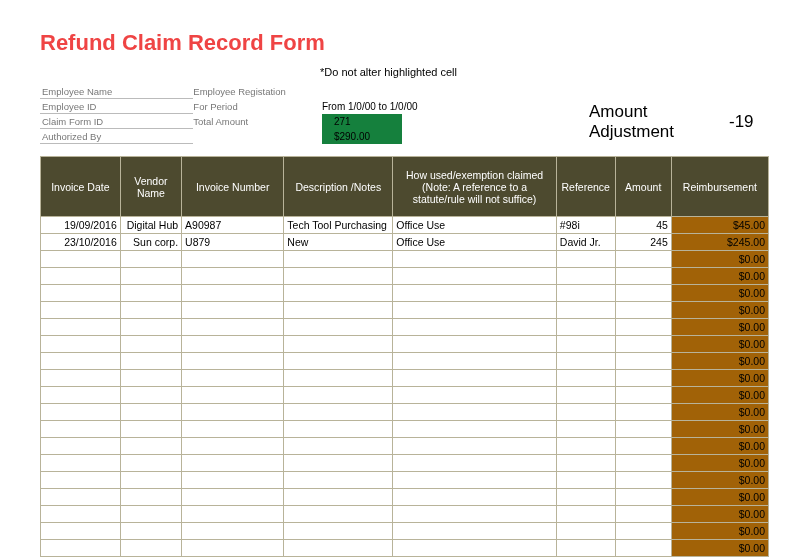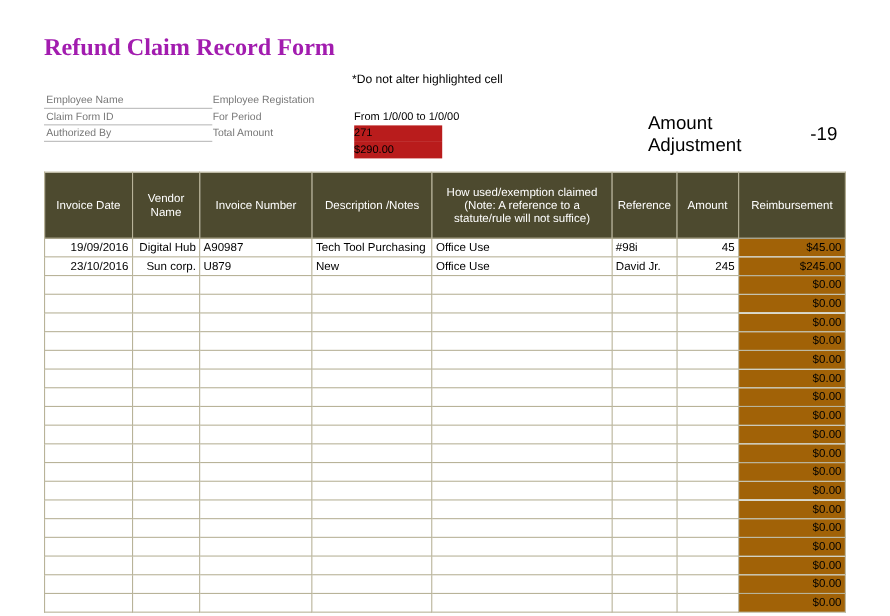--- a/index.html
+++ b/index.html
@@ -5,24 +5,24 @@
   * { box-sizing: border-box; margin: 0; padding: 0; }
   body {
     background: #fff;
     font-family: Verdana, Arial, sans-serif;
     font-size: 11px;
     color: #000;
     padding: 30px 40px;
     width: 809px;
   }
   h1.title {
-    font-family: Liberation Serif, serif;
+    font-family: Liberation Sans, sans-serif;
     font-size: 22px;
     font-weight: bold;
-    color: #a21caf;
+    color: #ef4444;
     margin-bottom: 10px;
   }
   .note {
     font-size: 11px;
     color: #000;
     margin-left: 280px;
     margin-bottom: 6px;
   }
   .meta {
     display: flex;
@@ -34,24 +34,24 @@
   .meta-col3 { width: 270px; }
   .meta-row {
     display: flex;
     align-items: center;
     height: 15px;
     line-height: 15px;
   }
   .meta-col1 .meta-row { border-bottom: 1px solid #bbb; color: #777; font-size: 9.5px; padding-left:2px; }
   .meta-col2 .meta-row { color: #777; font-size: 9.5px; }
   .meta-col3 .meta-row { color: #000; font-size: 10px; }
-  .highlight { background: #b91c1c; padding: 0 0; min-width: 80px; display:inline-block;}
+  .highlight { background: #15803d; padding: 0 12px; min-width: 80px; display:inline-block;}
   .adj { display: flex; align-items: center; font-size: 17px; }
   .adj-lbl { width: 140px; }
-  .adj-val { width: 40px; text-align: center; }
+  .adj-val { width: 40px; text-align: left; }
   table.refund {
     border-collapse: collapse;
     width: 100%;
     font-size: 10.5px;
   }
   table.refund thead th {
     background: #4d4a2f;
     color: #fff;
     font-weight: normal;
     font-size: 10.5px;
@@ -84,20 +84,21 @@
 </head>
 <body>
 
 <h1 class="title">Refund Claim Record Form</h1>
 
 <div class="note">*Do not alter highlighted cell</div>
 
 <div class="meta">
   <div class="meta-col1">
     <div class="meta-row">Employee Name</div>
+    <div class="meta-row">Employee ID</div>
     <div class="meta-row">Claim Form ID</div>
     <div class="meta-row">Authorized By</div>
   </div>
   <div class="meta-col2">
     <div class="meta-row">Employee Registation</div>
     <div class="meta-row">For Period</div>
     <div class="meta-row">Total Amount</div>
   </div>
   <div class="meta-col3">
     <div class="meta-row"></div>

